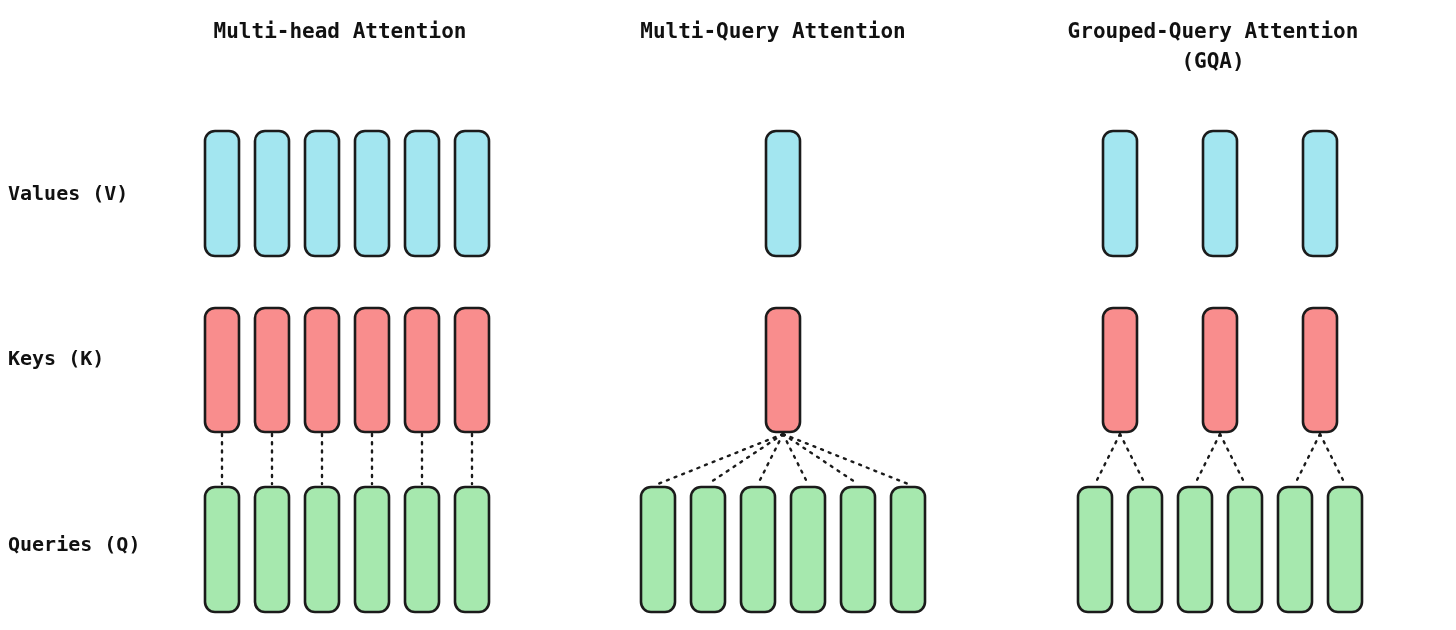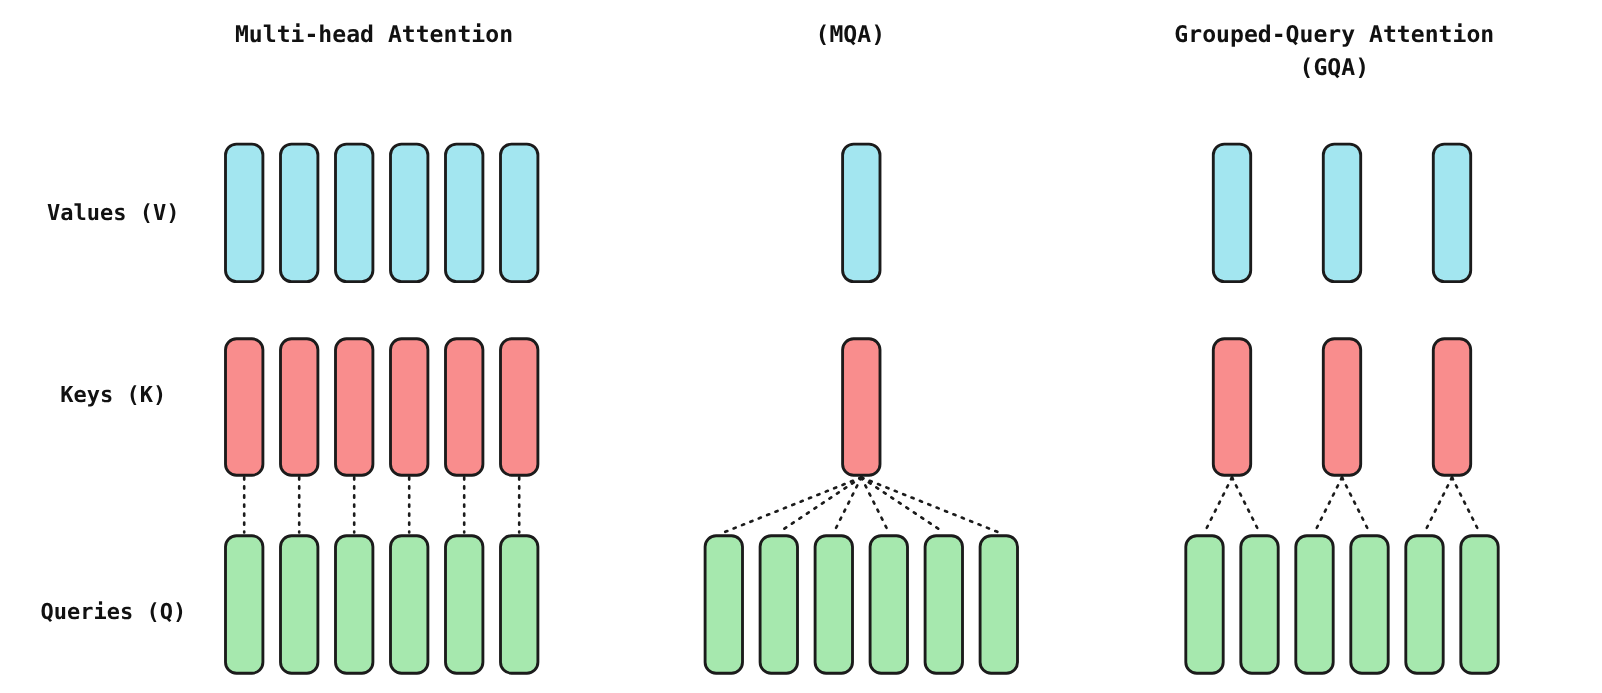--- a/index.html
+++ b/index.html
@@ -46,30 +46,29 @@
     color: var(--text);
     white-space: nowrap;
   }
   .panel-title.t0 { left: 90px; }
   .panel-title.t1 { left: 523px; }
   .panel-title.t2 { left: 963px; }
   .row-label {
     position: absolute;
     left: 8px;
     width: 190px;
-    text-align: center;
     font-size: 20px;
     line-height: 26px;
     font-weight: bold;
     color: var(--text);
     white-space: nowrap;
   }
   .row-label.r0 { top: 180px; }
   .row-label.r1 { top: 345px; }
-  .row-label.r2 { top: 543px; }
+  .row-label.r2 { top: 531px; }
 </style>
 </head>
 <body>
 
 <div class="canvas">
 
   <svg id="lines-bars-layer" viewBox="0 0 1456 630" xmlns="http://www.w3.org/2000/svg">
       <rect x="205.0" y="487" width="34" height="125" rx="10" ry="10" fill="#a6e8ae" stroke="#1b1b1b" stroke-width="2.6"></rect>
       <rect x="255.0" y="487" width="34" height="125" rx="10" ry="10" fill="#a6e8ae" stroke="#1b1b1b" stroke-width="2.6"></rect>
       <rect x="305.0" y="487" width="34" height="125" rx="10" ry="10" fill="#a6e8ae" stroke="#1b1b1b" stroke-width="2.6"></rect>
@@ -125,21 +124,21 @@
       <line x1="1320.0" y1="434" x2="1345.0" y2="484" stroke="#1b1b1b" stroke-width="2.4" stroke-dasharray="2 6.2" stroke-linecap="round"></line>
       <rect x="1103.0" y="131" width="34" height="125" rx="10" ry="10" fill="#a3e6f0" stroke="#1b1b1b" stroke-width="2.6"></rect>
       <rect x="1203.0" y="131" width="34" height="125" rx="10" ry="10" fill="#a3e6f0" stroke="#1b1b1b" stroke-width="2.6"></rect>
       <rect x="1303.0" y="131" width="34" height="125" rx="10" ry="10" fill="#a3e6f0" stroke="#1b1b1b" stroke-width="2.6"></rect>
     </svg>
 
   <div class="panel-title t0">
     <div>Multi-head Attention</div>
   </div>
   <div class="panel-title t1">
-    <div>(MQA)</div>
+    <div>Multi-Query Attention</div>
   </div>
   <div class="panel-title t2">
     <div>Grouped-Query Attention</div>
     <div>(GQA)</div>
   </div>
 
   <div class="row-label r0">Values (V)</div>
   <div class="row-label r1">Keys (K)</div>
   <div class="row-label r2">Queries (Q)</div>
 

